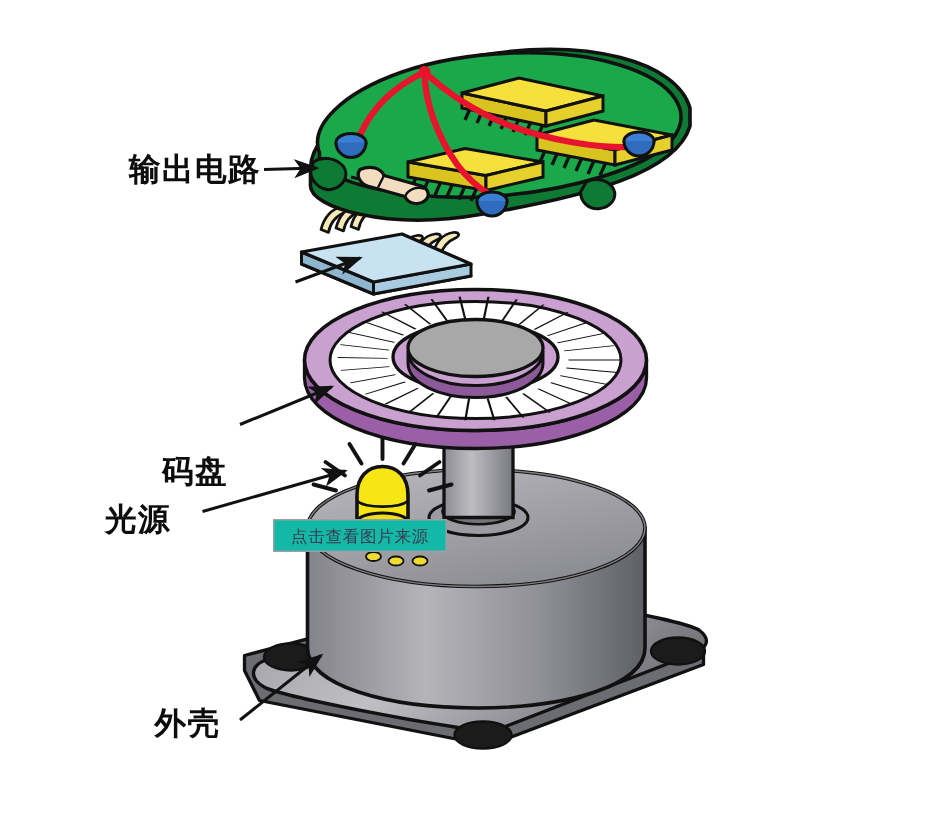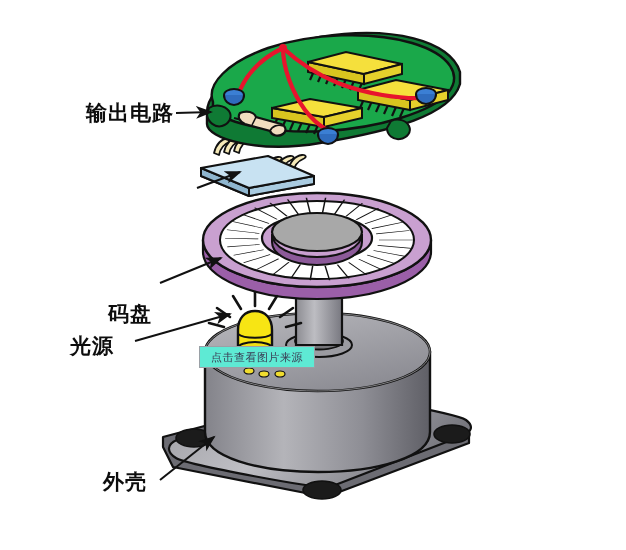--- a/index.html
+++ b/index.html
@@ -3,22 +3,22 @@
 <meta charset="utf-8">
 <style>
   html,body{margin:0;padding:0;background:#fff;}
   body{width:626px;height:550px;position:relative;overflow:hidden;
        font-family:"Liberation Sans","DejaVu Sans",sans-serif;}
   #stage{position:absolute;left:0;top:0;width:626px;height:458px;background:#ffffff;}
   svg#diagram{position:absolute;left:0;top:0;width:626px;height:550px;}
   .lbl{position:absolute;font-weight:bold;font-size:21px;color:#0d0d0d;
        letter-spacing:1px;white-space:nowrap;line-height:1;
        font-family:"DejaVu Sans","Liberation Sans",sans-serif;}
-  #wm{position:absolute;left:199px;top:346px;width:116px;height:22px;
-      background:#5eead4;border:1px solid #9aa0a6;box-sizing:border-box;
+  #wm{position:absolute;left:182px;top:346px;width:116px;height:22px;
+      background:#14b8a6;border:1px solid #9aa0a6;box-sizing:border-box;
       display:flex;align-items:center;justify-content:center;
       font-size:11px;color:#3a3a52;letter-spacing:.5px;
       font-family:"DejaVu Sans","Liberation Sans",sans-serif;}
 </style>
 </head>
 <body>
 
 <div id="stage">
 
   <svg id="diagram" viewBox="0 0 626 550">

